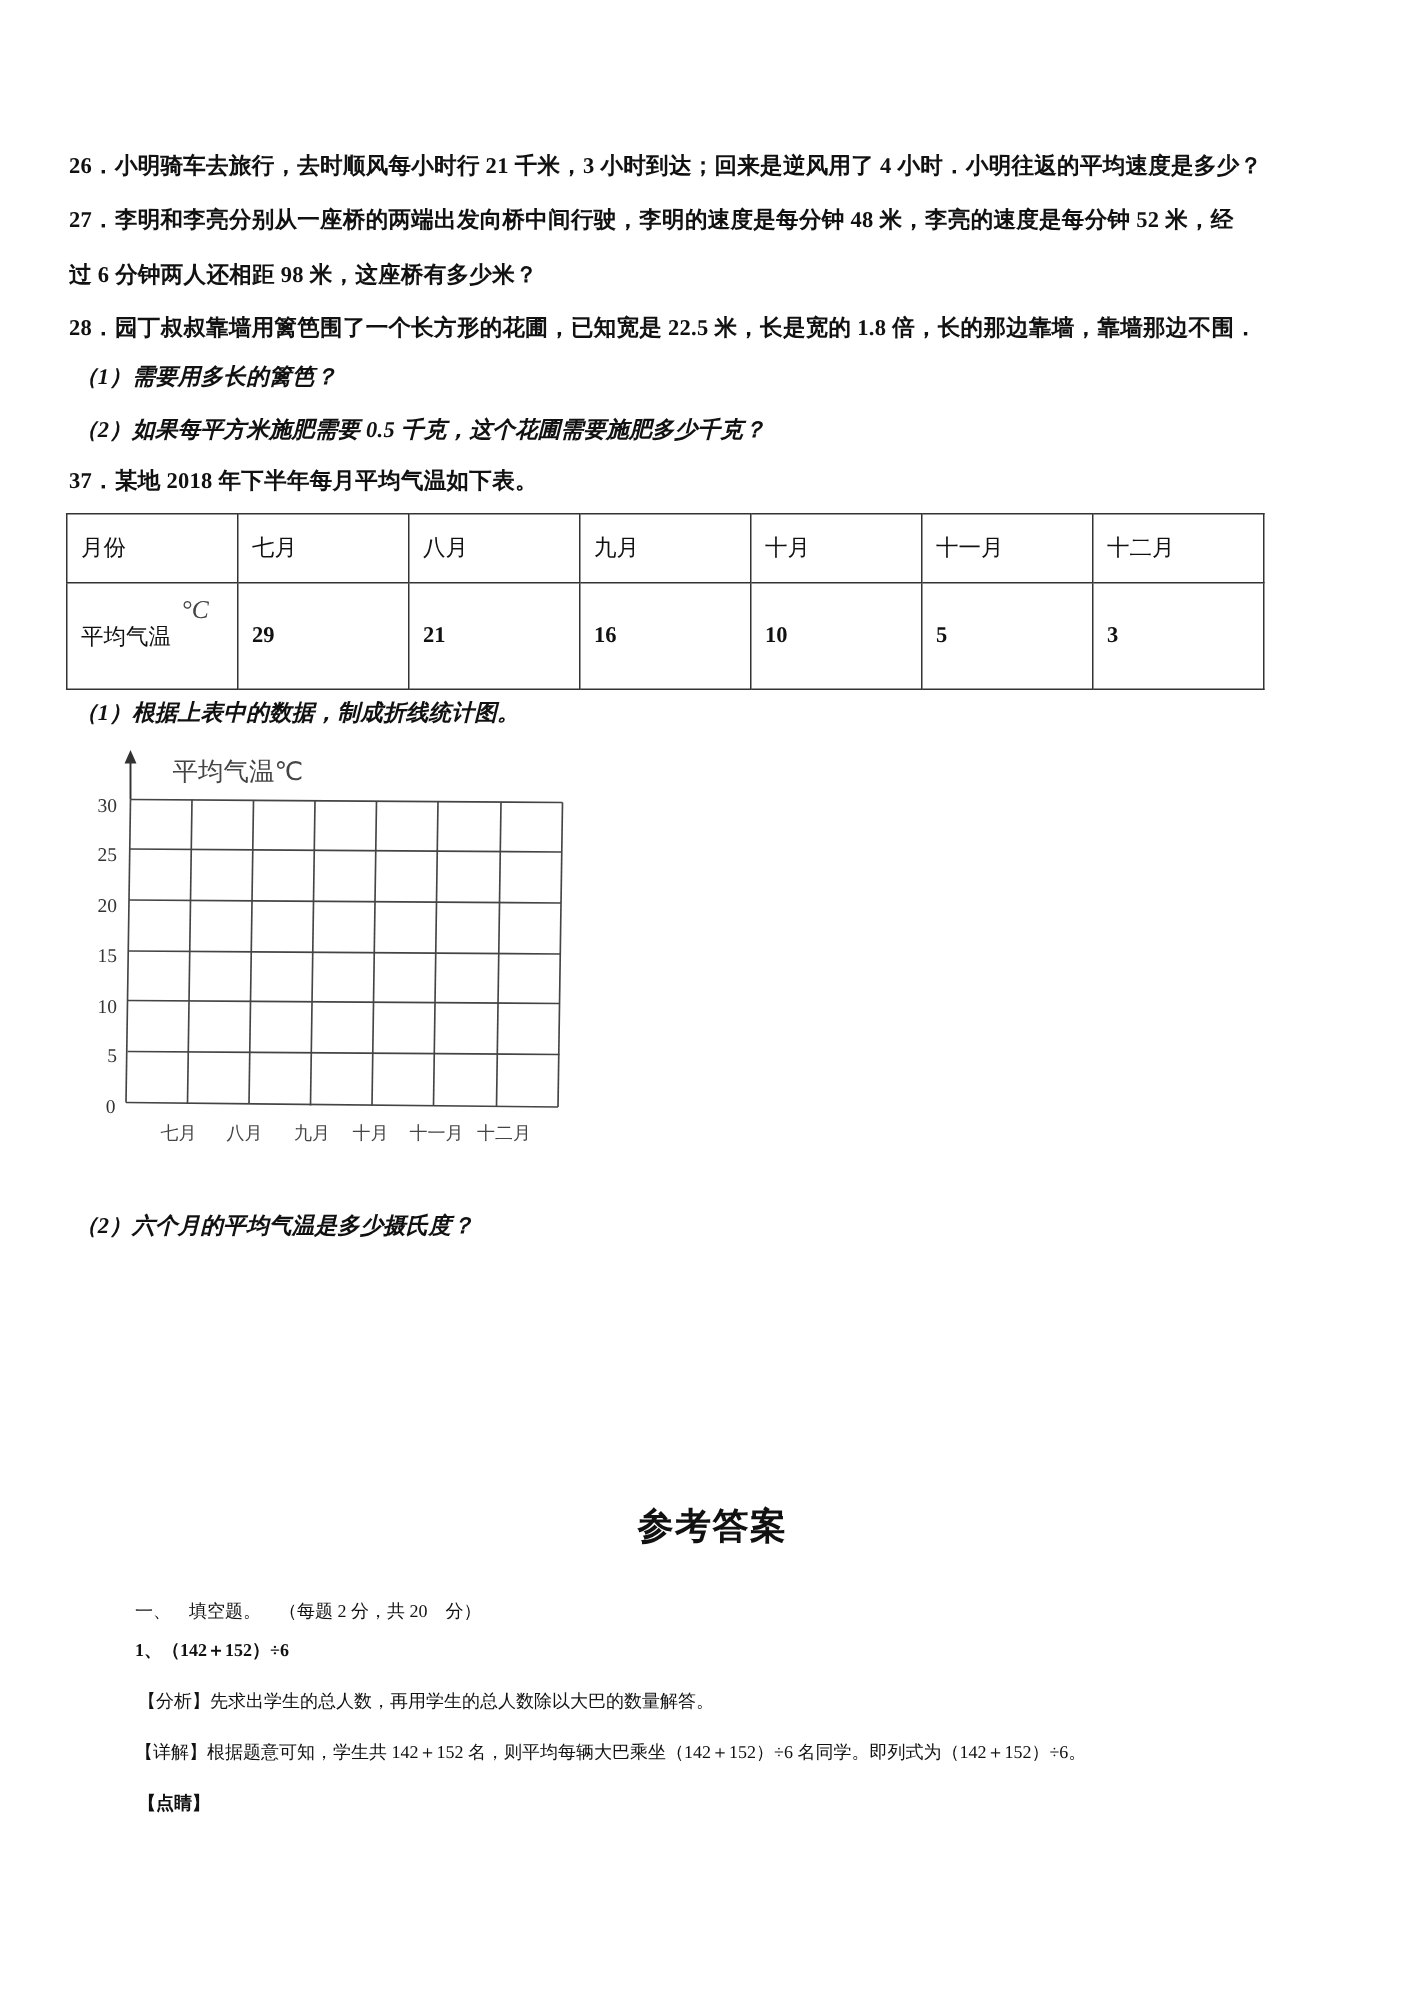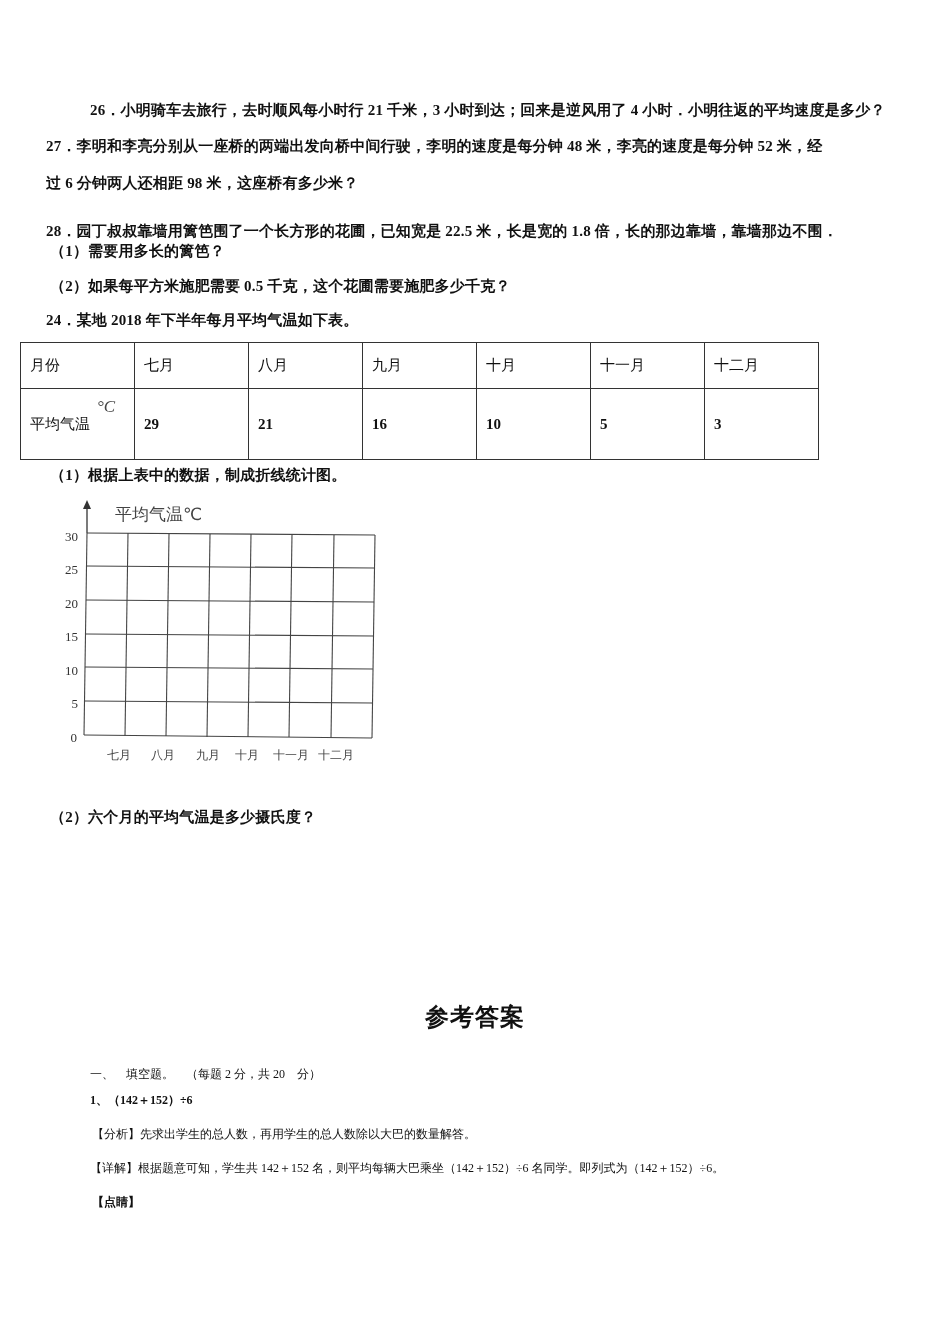--- a/index.html
+++ b/index.html
@@ -1,43 +1,43 @@
 <!DOCTYPE html>
 <html><head>
 <meta charset="utf-8">
 <style>
   html, body { margin:0; padding:0; background:#ffffff; }
   body { width:950px; height:1344px; position:relative; overflow:hidden;
          font-family:"Liberation Serif","DejaVu Serif",serif; color:#111; }
   .line { position:absolute; left:46px; font-size:15px; font-weight:bold; white-space:nowrap; letter-spacing:0.2px; }
-  .sub { left:50px; }
-  table.temps { position:absolute; left:20px; top:342px; border-collapse:collapse; font-size:15px;padding-left:39px; }
+  .sub { left:50px;font-style:italic; }
+  table.temps { position:absolute; left:44px; top:342px; border-collapse:collapse; font-size:15px;padding-left:39px; }
   table.temps td { border:1.5px solid #333; width:104px; padding:0 0 0 9px; vertical-align:middle; }
   table.temps tr.hdr td { height:45px; font-weight:normal; }
   table.temps tr.val td { height:70px; font-weight:bold; }
   table.temps tr.val td.rowlabel { font-weight:normal; position:relative; }
   .deg { position:absolute; left:76px; top:8px; font-size:17px; font-style:italic; font-weight:normal; color:#444; }
   .chart { position:absolute; left:40px; top:495px; width:360px; height:280px; }
   .chart-title { position:absolute; left:75px; top:8px; font-size:17px; color:#444; font-family:"DejaVu Sans",sans-serif; }
   .ytick { position:absolute; left:18px; font-size:13px; color:#333; width:20px; text-align:right; }
   .xtick { position:absolute; top:252px; font-size:12px; color:#444; font-family:"DejaVu Sans",sans-serif; }
   .answer-title { position:absolute; left:0; width:950px; top:1001px; text-align:center; font-size:24px; font-weight:bold; font-family:"DejaVu Sans",sans-serif; letter-spacing:1px; }
   .ans { position:absolute; left:46px; font-size:12px; white-space:nowrap;margin-left:44px; }
   .bold { font-weight:bold; }
 </style>
 </head>
 <body>
 
-<div class="line" style="top:101px;margin-left:44px;">26．小明骑车去旅行，去时顺风每小时行 21 千米，3 小时到达；回来是逆风用了 4 小时．小明往返的平均速度是多少？</div>
+<div class="line" style="top:101px;">26．小明骑车去旅行，去时顺风每小时行 21 千米，3 小时到达；回来是逆风用了 4 小时．小明往返的平均速度是多少？</div>
 <div class="line" style="top:137px;">27．李明和李亮分别从一座桥的两端出发向桥中间行驶，李明的速度是每分钟 48 米，李亮的速度是每分钟 52 米，经</div>
 <div class="line" style="top:174px;">过 6 分钟两人还相距 98 米，这座桥有多少米？</div>
-<div class="line" style="top:222px;text-align:right;">28．园丁叔叔靠墙用篱笆围了一个长方形的花圃，已知宽是 22.5 米，长是宽的 1.8 倍，长的那边靠墙，靠墙那边不围．</div>
+<div class="line" style="top:209px;text-align:right;">28．园丁叔叔靠墙用篱笆围了一个长方形的花圃，已知宽是 22.5 米，长是宽的 1.8 倍，长的那边靠墙，靠墙那边不围．</div>
 <div class="line sub" style="top:242px;">（1）需要用多长的篱笆？</div>
 <div class="line sub" style="top:277px;text-align:center;">（2）如果每平方米施肥需要 0.5 千克，这个花圃需要施肥多少千克？</div>
-<div class="line" style="top:311px;">24．某地 2018 年下半年每月平均气温如下表。</div>
+<div class="line" style="top:311px;">37．某地 2018 年下半年每月平均气温如下表。</div>
 
 <table class="temps">
   <tbody>
       <tr class="hdr">
     <td>月份</td>
     <td>七月</td>
     <td>八月</td>
     <td>九月</td>
     <td>十月</td>
     <td>十一月</td>

